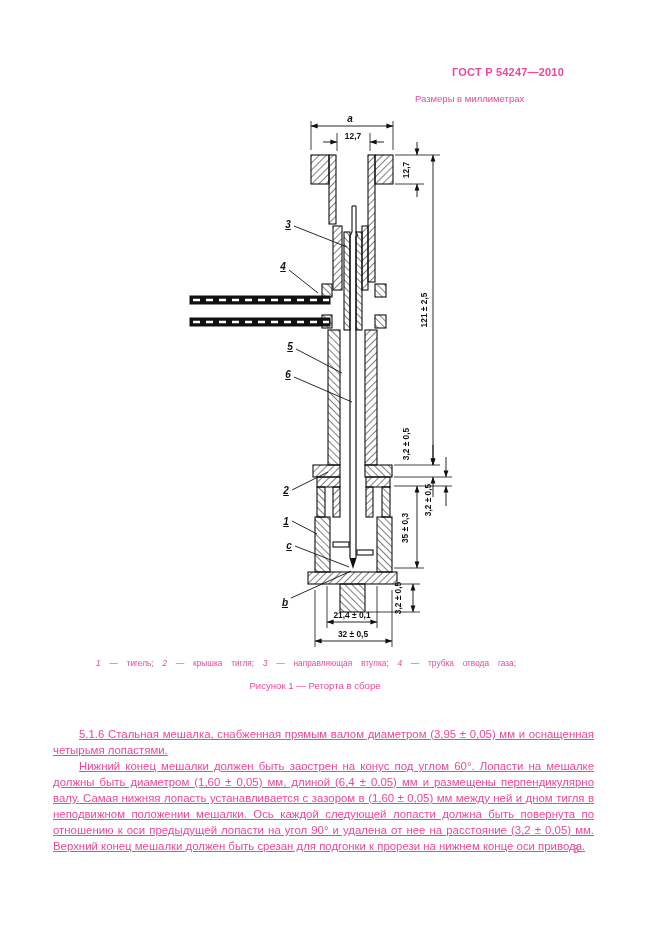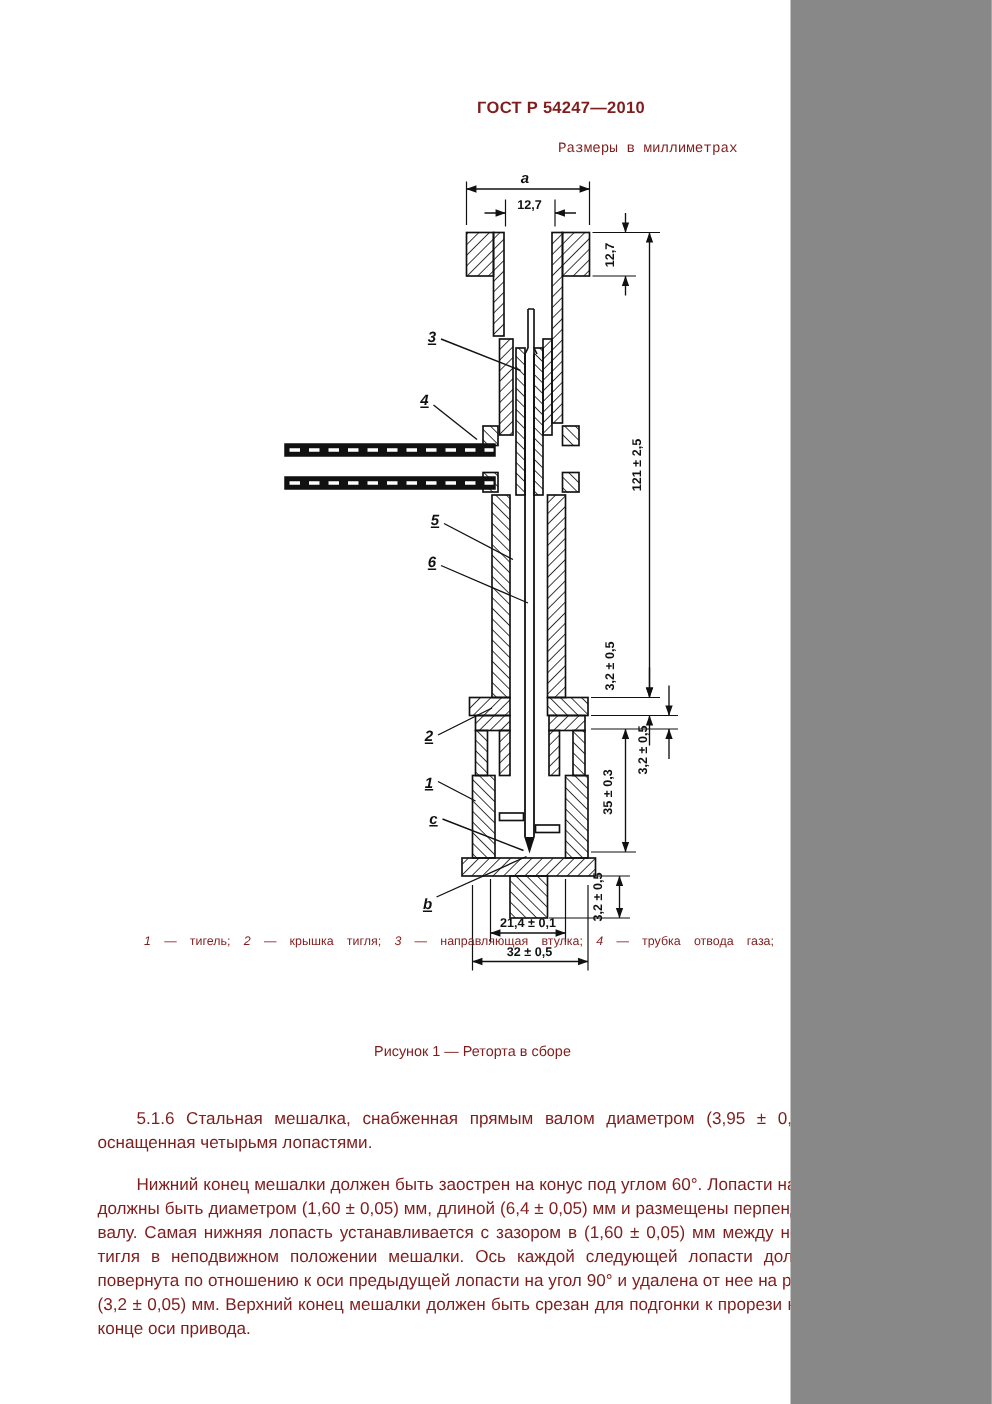--- a/index.html
+++ b/index.html
@@ -1,50 +1,49 @@
 <!DOCTYPE html>
 <html><head>
 <meta charset="utf-8">
 <style>
   html,body{margin:0;padding:0;background:#888;}
   .page{
     position:relative;
-    width:527px;height:936px;
+    width:661px;height:936px;
     background:#ffffff;
     font-family:"Liberation Sans",sans-serif;
-    color:#7f1d1d;
+    color:#ec4899;
     overflow:hidden;
   }
   .doc-header{
     position:absolute; top:66px; right:97px;
     font-size:11px; font-weight:bold; letter-spacing:.2px;
   }
   .units-note{
-    position:absolute; left:372px; top:93px;
+    position:absolute; left:415px; top:93px;
     font-size:9.5px;
-    font-family:Liberation Mono, monospace;
   }
   .drawing{
     position:absolute; left:185px; top:110px;
   }
   .caption{
-    position:absolute; left:96px; top:622px; width:420px;
+    position:absolute; left:96px; top:658px; width:420px;
     font-size:8.3px; line-height:11.4px;
   }
   .cap-line{ text-align:justify; text-align-last:justify; white-space:nowrap; }
   .cap-line i{ font-style:italic; }
   .fig-title{
-    position:absolute; left:95px; top:696px; width:440px;
+    position:absolute; left:95px; top:680px; width:440px;
     text-align:center; font-size:9.6px;
   }
   .body-text{
     position:absolute; left:53px; top:726px; width:541px;
     font-size:11.4px; line-height:16px; text-align:justify;
   }
-  .body-text p{ margin:12px; text-indent:26px; }
+  .body-text p{ margin:0; text-indent:26px;text-decoration:underline; }
   .page-num{
     position:absolute; left:573px; top:843px; font-size:10.5px;
   }
   svg text{ font-family:"Liberation Sans",sans-serif; fill:#111; }
   .dim{ font-size:8.4px; font-weight:bold; }
   .dim-a{ font-size:10px; font-weight:bold; font-style:italic; }
   .callout{ font-size:10px; font-weight:bold; font-style:italic; text-decoration:underline; }
 </style>
 </head>
 <body>

